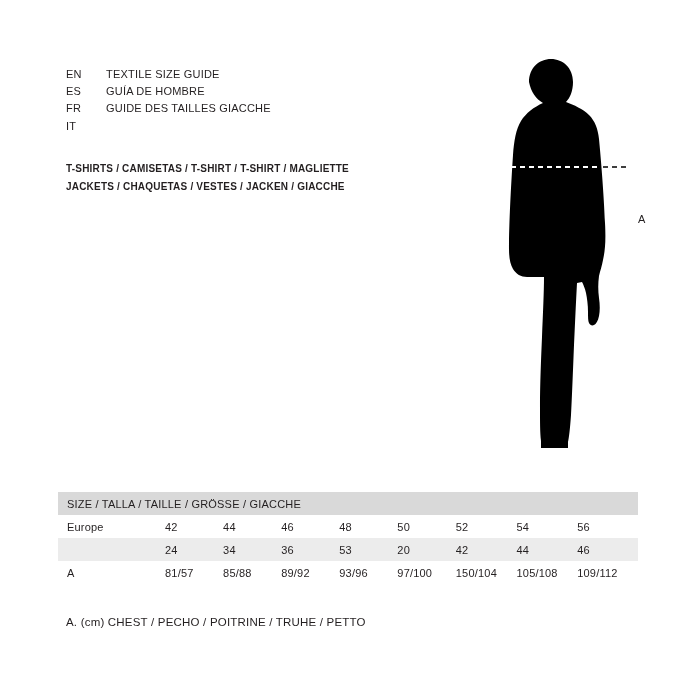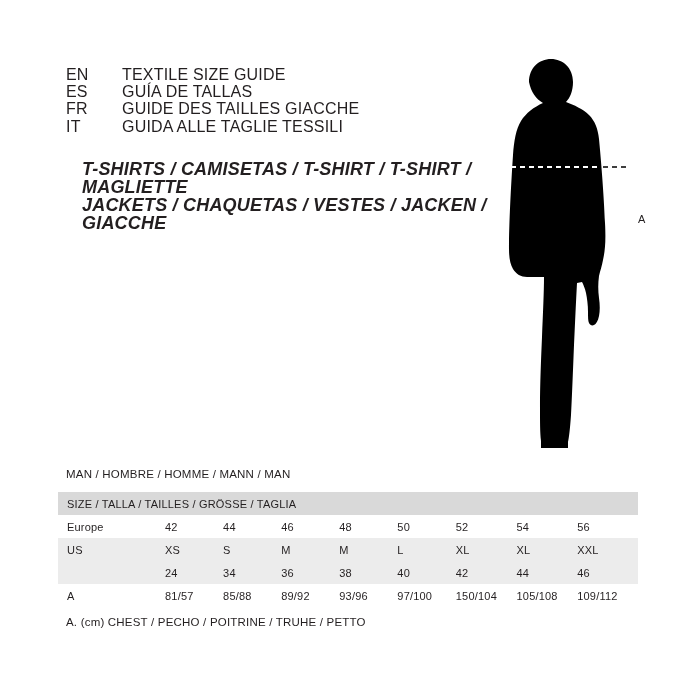--- a/index.html
+++ b/index.html
@@ -24,43 +24,41 @@
   
   .lang-block {
     position: absolute;
     left: 66px;
     top: 66px;
     width: 400px;
   }
   .lang-row {
     display: flex;
     align-items: baseline;
-    font-size: 16px;
+    font-size: 11px;
     letter-spacing: 0.2px;
     line-height: 17.2px;
   }
   .lang-code {
     width: 40px;
     flex: 0 0 40px;
   }
   .lang-text {
     flex: 1;
-    margin-left: 16px;
   }
 
   .garment-block {
     position: absolute;
-    left: 82px;
+    left: 66px;
     top: 160px;
     width: 420px;
     font-weight: bold;
-    font-size: 18px;
+    font-size: 10px;
     line-height: 18px;
     letter-spacing: 0.2px;
-    font-style: italic;
   }
 
   
   .figure-wrap {
     position: absolute;
     left: 455px;
     top: 55px;
     width: 200px;
     height: 400px;
   }
@@ -130,29 +128,28 @@
 
 <div class="page">
 
   <div class="lang-block">
     <div class="lang-row">
       <span class="lang-code">EN</span>
       <span class="lang-text">TEXTILE SIZE GUIDE</span>
     </div>
     <div class="lang-row">
       <span class="lang-code">ES</span>
-      <span class="lang-text">GUÍA DE TALLAS</span>
+      <span class="lang-text">GUÍA DE HOMBRE</span>
     </div>
     <div class="lang-row">
       <span class="lang-code">FR</span>
       <span class="lang-text">GUIDE DES TAILLES GIACCHE</span>
     </div>
     <div class="lang-row">
       <span class="lang-code">IT</span>
-      <span class="lang-text">GUIDA ALLE TAGLIE TESSILI</span>
     </div>
   </div>
 
   <div class="garment-block">
     <div>T-SHIRTS / CAMISETAS / T-SHIRT / T-SHIRT / MAGLIETTE</div>
     <div>JACKETS / CHAQUETAS / VESTES / JACKEN / GIACCHE</div>
   </div>
 
   <div class="figure-wrap">
     <svg class="figure-svg" width="200" height="400" viewBox="0 0 200 400" xmlns="http://www.w3.org/2000/svg">
@@ -192,56 +189,44 @@
         C81,44 76,37 74,27 Z"></path>
     </svg>
 
     <svg width="200" height="400" viewBox="0 0 200 400" style="position:absolute;left:0;top:0;">
       <line x1="56" y1="112" x2="143" y2="112" stroke="#ffffff" stroke-width="2" stroke-dasharray="5,4"></line>
       <line x1="148" y1="112" x2="175" y2="112" stroke="#000000" stroke-width="1.6" stroke-dasharray="5,4"></line>
     </svg>
     <span class="measure-label">A</span>
   </div>
 
-  <div class="table-title">MAN / HOMBRE / HOMME / MANN / MAN</div>
 
   <table class="size-table">
     <tbody>
       <tr class="row-head">
-        <td class="c-label" colspan="9">SIZE / TALLA / TAILLES / GRÖSSE / TAGLIA</td>
+        <td class="c-label" colspan="9">SIZE / TALLA / TAILLE / GRÖSSE / GIACCHE</td>
       </tr>
       <tr>
         <td class="c-label">Europe</td>
         <td class="c-val">42</td>
         <td class="c-val">44</td>
         <td class="c-val">46</td>
         <td class="c-val">48</td>
         <td class="c-val">50</td>
         <td class="w-wide">52</td>
         <td class="w-wide">54</td>
         <td class="w-wide">56</td>
       </tr>
       <tr class="row-alt">
-        <td class="c-label">US</td>
-        <td class="c-val">XS</td>
-        <td class="c-val">S</td>
-        <td class="c-val">M</td>
-        <td class="c-val">M</td>
-        <td class="c-val">L</td>
-        <td class="w-wide">XL</td>
-        <td class="w-wide">XL</td>
-        <td class="w-wide">XXL</td>
-      </tr>
-      <tr class="row-alt">
         <td class="c-label"></td>
         <td class="c-val">24</td>
         <td class="c-val">34</td>
         <td class="c-val">36</td>
-        <td class="c-val">38</td>
-        <td class="c-val">40</td>
+        <td class="c-val">53</td>
+        <td class="c-val">20</td>
         <td class="w-wide">42</td>
         <td class="w-wide">44</td>
         <td class="w-wide">46</td>
       </tr>
       <tr>
         <td class="c-label">A</td>
         <td class="c-val">81/57</td>
         <td class="c-val">85/88</td>
         <td class="c-val">89/92</td>
         <td class="c-val">93/96</td>

